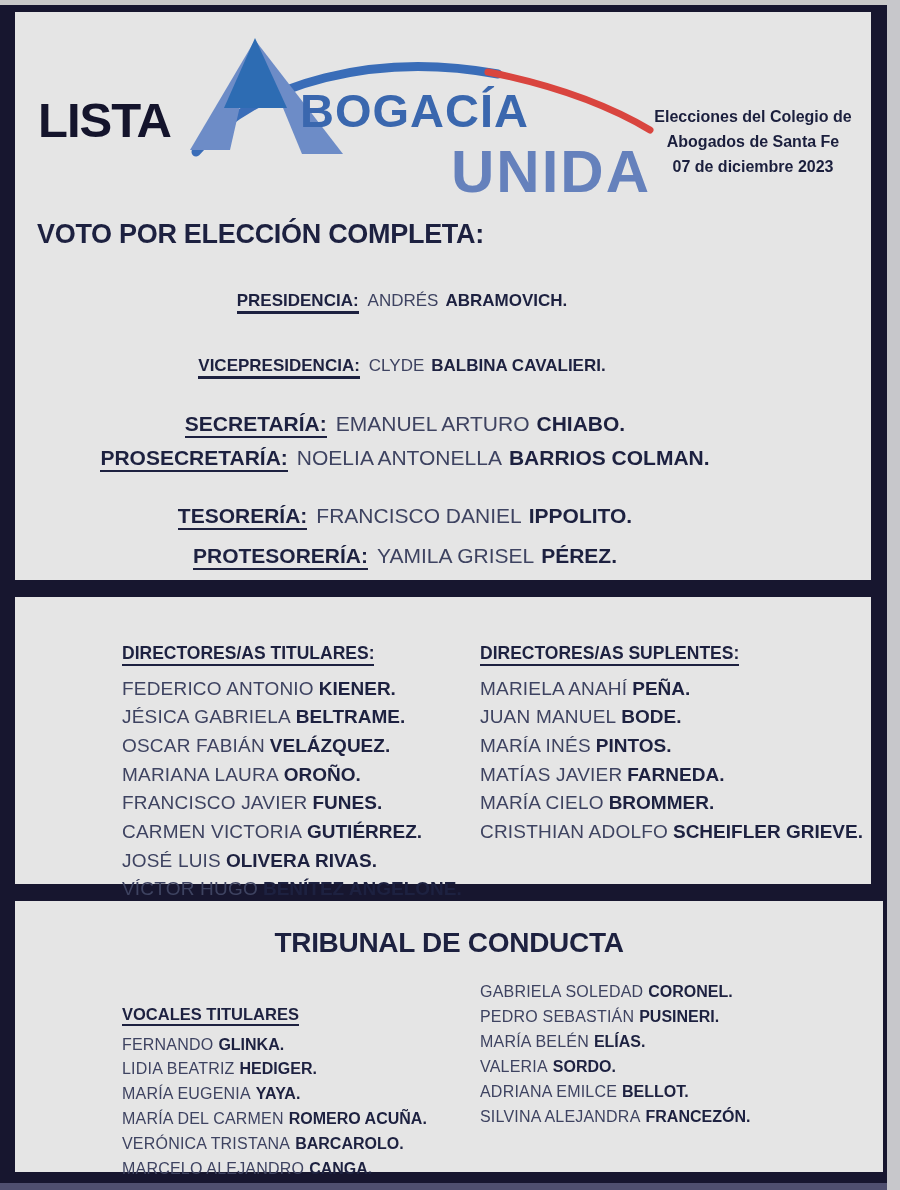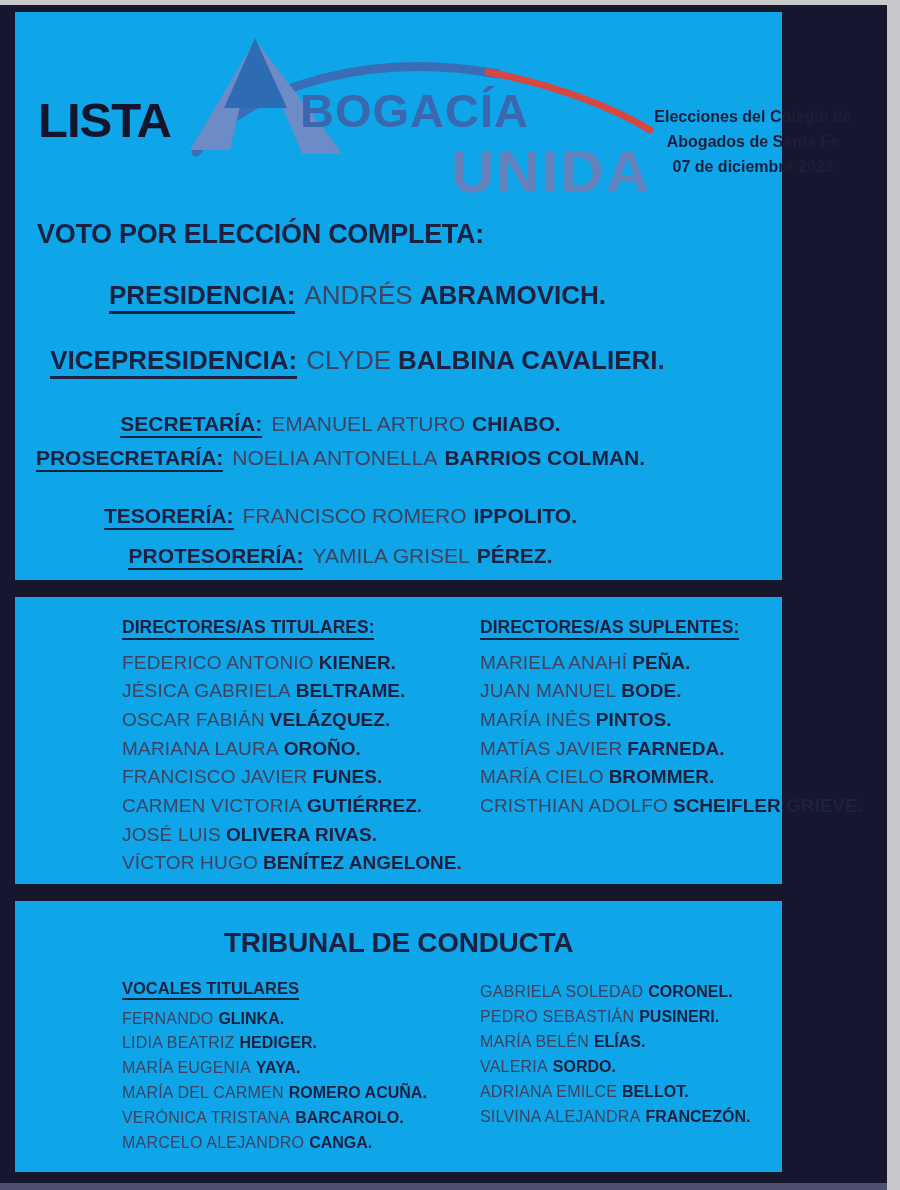--- a/index.html
+++ b/index.html
@@ -7,25 +7,25 @@
     width:900px;height:1190px;position:relative;overflow:hidden;
     background:#17162f;
     font-family:"Liberation Sans","DejaVu Sans",sans-serif;
     -webkit-font-smoothing:antialiased;
   }
   .strip-top{position:absolute;left:0;top:0;width:900px;height:5px;background:#c9c9c9;}
   .strip-right{position:absolute;right:0;top:0;width:13px;height:1190px;background:#c7c7cb;}
   .strip-bottom{position:absolute;left:0;bottom:0;width:900px;height:7px;background:#4f4f6f;}
 
   .panel{
-    position:absolute;left:15px;width:767px;background:#0ea5e9;
+    position:absolute;left:15px;width:856px;background:#e5e5e5;
   }
   .panel-1{top:12px;height:568px;}
   .panel-2{top:597px;height:287px;}
-  .panel-3{top:901px;height:271px;}
+  .panel-3{top:901px;height:271px;padding-left:12px;}
 
   
   .lista{
     position:absolute;left:23px;top:80px;
     font-size:49px;font-weight:800;letter-spacing:-1px;color:#14142c;
   }
   .logo-box{position:absolute;left:173px;top:20px;width:477px;height:168px;}
   .logo-box svg{display:block;width:100%;height:100%;}
   .event-block{
     position:absolute;left:628px;top:92px;width:220px;
@@ -37,34 +37,34 @@
     position:absolute;left:22px;top:207px;
     font-size:27px;font-weight:800;color:#1d2140;letter-spacing:-0.3px;
   }
   .office-line{
     position:absolute;left:0;width:100%;text-align:center;white-space:nowrap;
     color:#1d2140;
   }
   .office-line .office-label{font-weight:800;border-bottom:3px solid #1d2140;padding-bottom:1px;}
   .office-line .first{font-weight:400;color:#3e4361;margin-left:9px;}
   .office-line .last{font-weight:800;margin-left:7px;}
-  .office-primary{font-size:26px;padding-right:82px;box-sizing:border-box;}
-  .office-secondary{font-size:21px;padding-right:116px;box-sizing:border-box;}
+  .office-primary{font-size:17px;padding-right:82px;box-sizing:border-box;margin-top:11px;}
+  .office-secondary{font-size:21px;padding-right:116px;box-sizing:border-box;margin-left:20px;}
   .office-secondary .office-label{border-bottom-width:2.5px;}
   .op-1{top:268px;} .op-2{top:333px;}
   .os-1{top:400px;} .os-2{top:434px;}
   .os-3{top:492px;} .os-4{top:532px;}
 
   
   .col{position:absolute;white-space:nowrap;}
   .col-left{left:107px;}
   .col-right{left:465px;}
   .col-header{
     font-weight:800;color:#1d2140;display:inline-block;
-    border-bottom:2.5px solid #1d2140;padding-bottom:1px;
+    border-bottom:2.5px solid #1d2140;padding-bottom:1px;margin-top:26px;
   }
   .p2 .col{top:22px;}
   .p2 .col-header{font-size:17.5px;margin-bottom:9px;}
   .p2 .row{font-size:19px;line-height:28.7px;}
   .p3 .col{top:79px;}
   .p3 .col-header{font-size:16.5px;margin-bottom:7px;}
   .p3 .row{font-size:16px;line-height:24.9px;}
   .row .first{font-weight:400;color:#3e4361;letter-spacing:0.2px;}
   .row .last{font-weight:800;color:#1d2140;margin-left:5px;}
   .col-header-wrap{line-height:1;}
@@ -116,21 +116,21 @@
   <div class="office-line office-primary op-2">
     <span class="office-label">VICEPRESIDENCIA:</span><span class="first">CLYDE</span><span class="last">BALBINA CAVALIERI.</span>
   </div>
   <div class="office-line office-secondary os-1">
     <span class="office-label">SECRETARÍA:</span><span class="first">EMANUEL ARTURO</span><span class="last">CHIABO.</span>
   </div>
   <div class="office-line office-secondary os-2">
     <span class="office-label">PROSECRETARÍA:</span><span class="first">NOELIA ANTONELLA</span><span class="last">BARRIOS COLMAN.</span>
   </div>
   <div class="office-line office-secondary os-3">
-    <span class="office-label">TESORERÍA:</span><span class="first">FRANCISCO ROMERO</span><span class="last">IPPOLITO.</span>
+    <span class="office-label">TESORERÍA:</span><span class="first">FRANCISCO DANIEL</span><span class="last">IPPOLITO.</span>
   </div>
   <div class="office-line office-secondary os-4">
     <span class="office-label">PROTESORERÍA:</span><span class="first">YAMILA GRISEL</span><span class="last">PÉREZ.</span>
   </div>
 </div>
 
 <div class="panel panel-2 p2">
 
   <div class="col col-left">
     <div class="col-header-wrap"><span class="col-header">DIRECTORES/AS TITULARES:</span></div>

